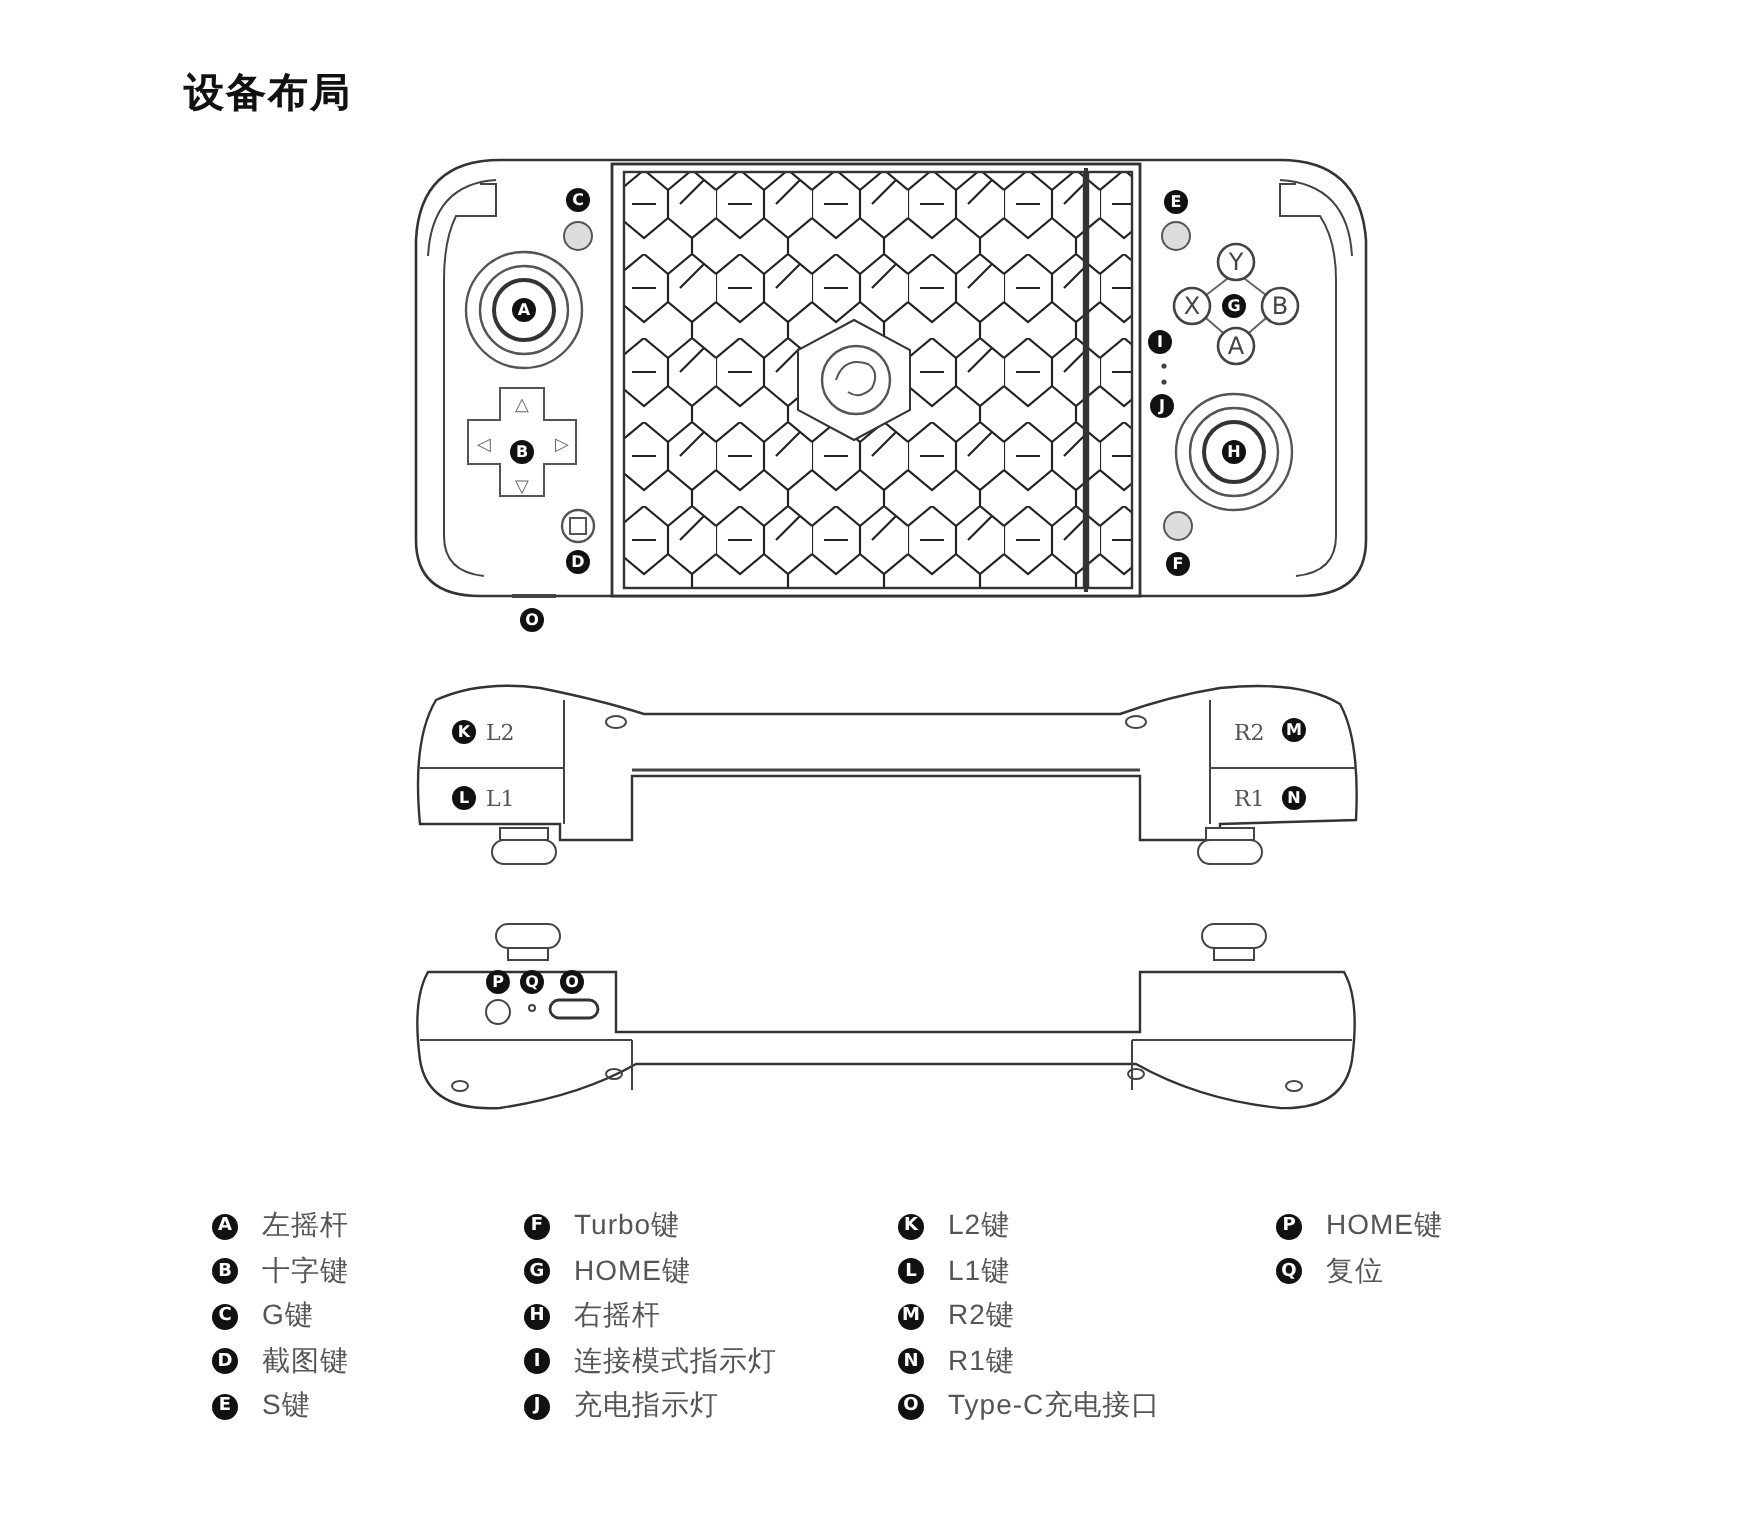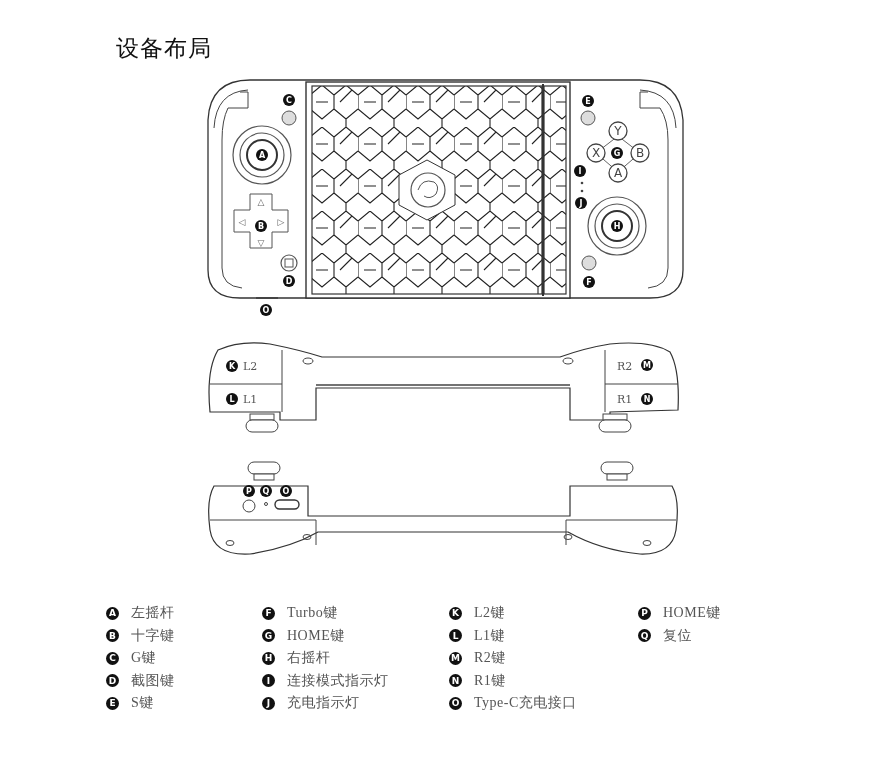--- a/index.html
+++ b/index.html
@@ -1,22 +1,22 @@
 <!DOCTYPE html>
 <html><head>
 <meta charset="utf-8">
 <style>
   html, body { margin:0; padding:0; background:#ffffff; }
   body { width:873px; height:764px; position:relative; overflow:hidden; font-family:"DejaVu Sans", sans-serif; color:#1a1a1a; }
-  .title { position:absolute; left:116px; top:33px; font-size:23px; font-weight:normal; color:#111; letter-spacing:1px; }
+  .title { position:absolute; left:92px; top:33px; font-size:20px; font-weight:bold; color:#111; letter-spacing:1px; }
   svg.diagram { position:absolute; left:0; top:0; }
   .legend { position:absolute; top:602px; font-size:14px; color:#555; }
   .legend .item { height:22.5px; display:flex; align-items:center; white-space:nowrap; }
   .legend .badge { width:13px; height:13px; border-radius:50%; background:#111; color:#fff; font-size:9px; font-weight:bold; display:inline-flex; align-items:center; justify-content:center; margin-right:12px; font-family:"DejaVu Sans", sans-serif; }
-  .legend .label { font-family:Liberation Serif, serif; color:#555; letter-spacing:0.5px; }
+  .legend .label { font-family:Liberation Sans, sans-serif; color:#555; letter-spacing:0.5px; }
   .col1 { left:106px; } .col2 { left:262px; } .col3 { left:449px; } .col4 { left:638px; }
   .mk circle { fill:#111; }
   .mk text { fill:#fff; font-size:8px; font-weight:bold; font-family:"DejaVu Sans", sans-serif; text-anchor:middle; dominant-baseline:central; }
   .btnlbl { font-family:"DejaVu Serif", serif; font-size:11px; fill:#555; }
 </style>
 </head>
 <body>
 
 <div class="title">设备布局</div>
 

